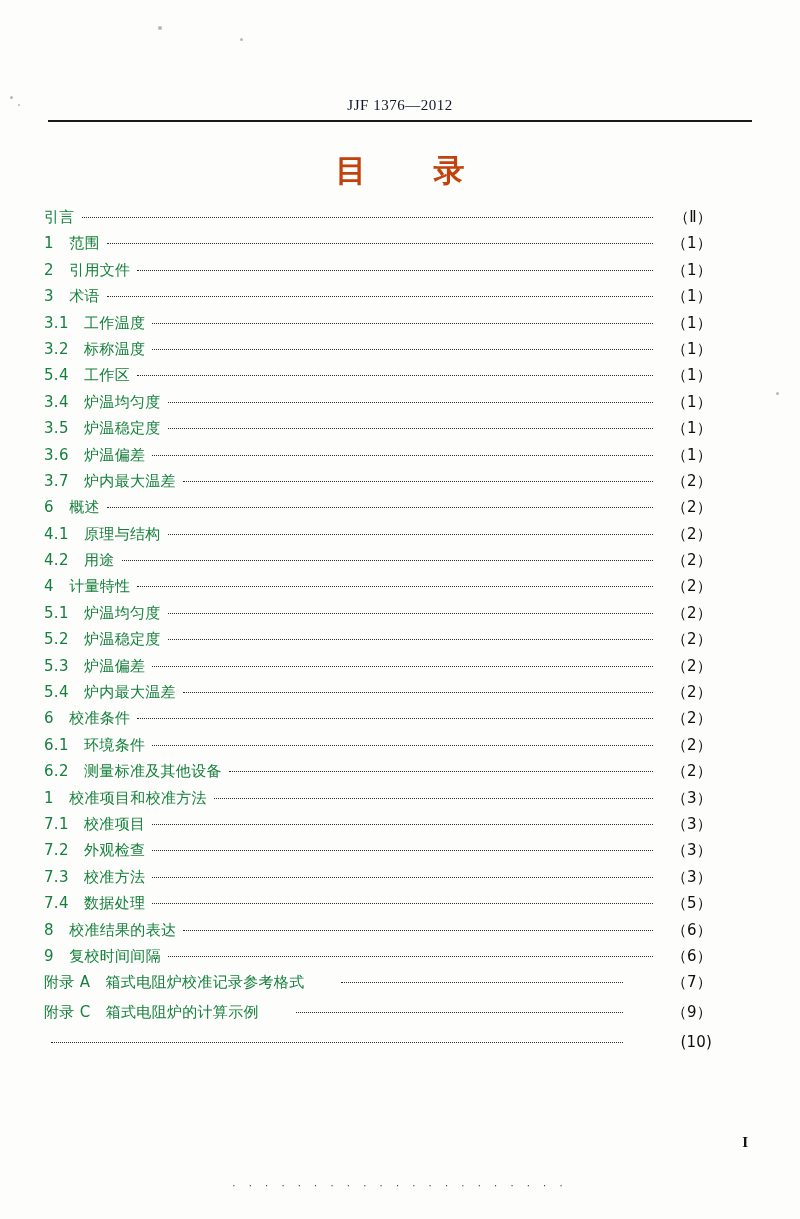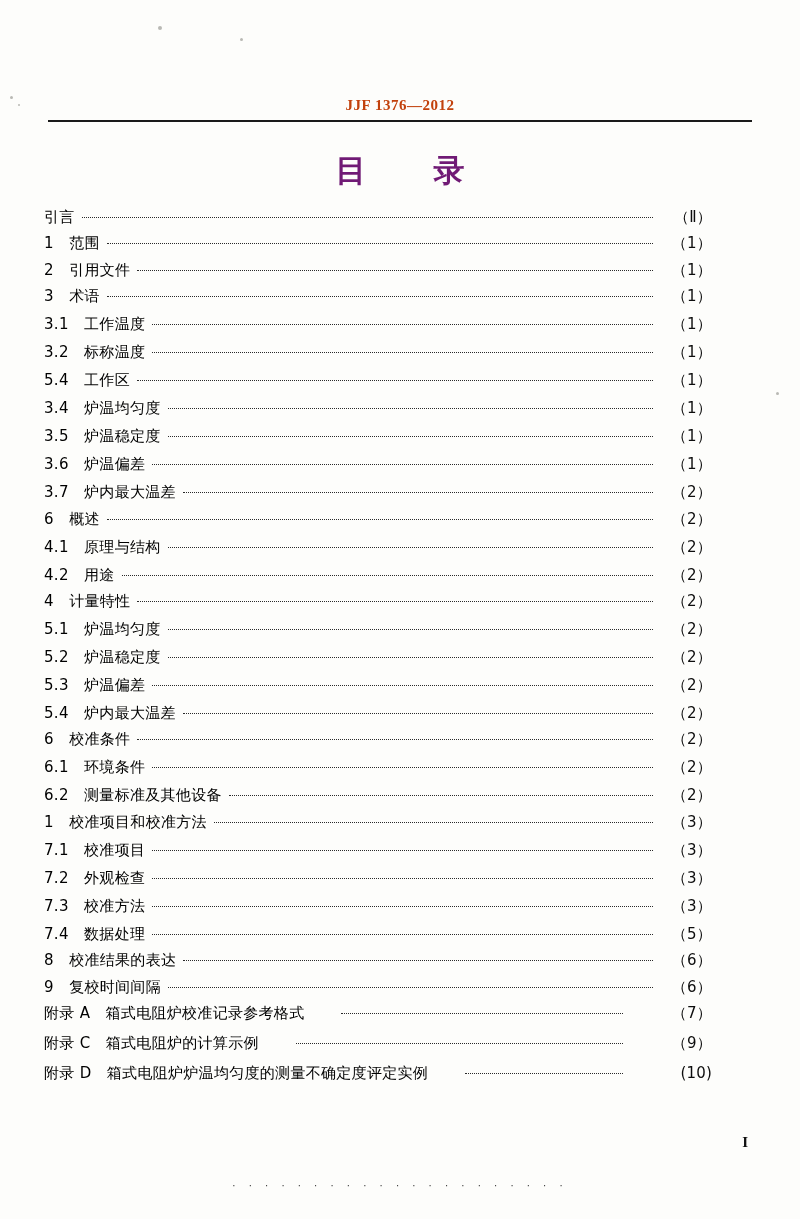--- a/index.html
+++ b/index.html
@@ -27,64 +27,64 @@
   }
   .header {
     position: absolute;
     top: 96px;
     left: 60px;
     right: 60px;
     text-align: center;
   }
   .header .std-no {
     font-family: "Liberation Serif", "DejaVu Serif", serif;
-    font-weight: bold;
+    font-weight: normal;
     font-size: 15px;
     letter-spacing: 0.5px;
-    color: #c2410c;
+    color: #0f172a;
   }
   .rule {
     position: absolute;
     top: 120px;
     left: 48px;
     width: 704px;
     height: 2px;
     background: #1a1a1a;
   }
   .title {
     position: absolute;
     top: 150px;
     left: 0;
     width: 100%;
     text-align: center;
     font-family: "DejaVu Sans", "Liberation Sans", sans-serif;
     font-weight: bold;
     font-size: 31px;
     letter-spacing: 18px;
     text-indent: 18px;
-    color: #701a75;
+    color: #c2410c;
   }
   .toc {
     position: absolute;
     top: 208px;
     left: 44px;
     width: 668px;
   }
   .toc-row {
     display: flex;
     align-items: baseline;
     font-size: 15.5px;
     line-height: 1.0;
     margin-bottom: 9.4px;
     white-space: nowrap;
   }
   .toc-row .label {
     font-family: "DejaVu Sans", "Liberation Sans", sans-serif;
     font-size: 15px;
-    color: #000000;
+    color: #15803d;
     flex: 0 0 auto;
     letter-spacing: 0.3px;
   }
   .toc-row .leader {
     flex: 1 1 auto;
     margin: 0 5px 0 7px;
     overflow: hidden;
     position: relative;
     height: 14px;
   }
@@ -100,21 +100,21 @@
     flex: 0 0 auto;
     font-family: "DejaVu Sans", "Liberation Sans", sans-serif;
     font-size: 15px;
     color: #0d0d0d;
     min-width: 54px;
     text-align: right;
     letter-spacing: 0.2px;
   }
   
   .lvl0 { padding-left: 0px; }
-  .lvl1 { padding-left: 0px; margin-top: 11px; }
+  .lvl1 { padding-left: 0px; }
   .lvlA { padding-left: 0px; gap: 30px; }
   .gapb { margin-bottom: 13px; }
   .folio {
     position: absolute;
     right: 52px;
     bottom: 68px;
     font-family: "Liberation Serif", "DejaVu Serif", serif;
     font-size: 15px;
     font-weight: bold;
     color: #111;
@@ -300,21 +300,20 @@
         <span class="label">附录 A　箱式电阻炉校准记录参考格式</span>
         <span class="leader"></span>
         <span class="page-num">（7）</span>
       </div>
       <div class="toc-row lvlA gapb">
         <span class="label">附录 C　箱式电阻炉的计算示例</span>
         <span class="leader"></span>
         <span class="page-num">（9）</span>
       </div>
       <div class="toc-row lvlA gapb">
-        <span class="label">附录 D　箱式电阻炉炉温均匀度的测量不确定度评定实例</span>
         <span class="leader"></span>
         <span class="page-num">(10)</span>
       </div>
     </div>
 
   <div class="folio">I</div>
 
   <div class="footdots">·  ·  ·  ·  ·   · · · · · · · · · · · · · · · ·</div>
 
 </div>

